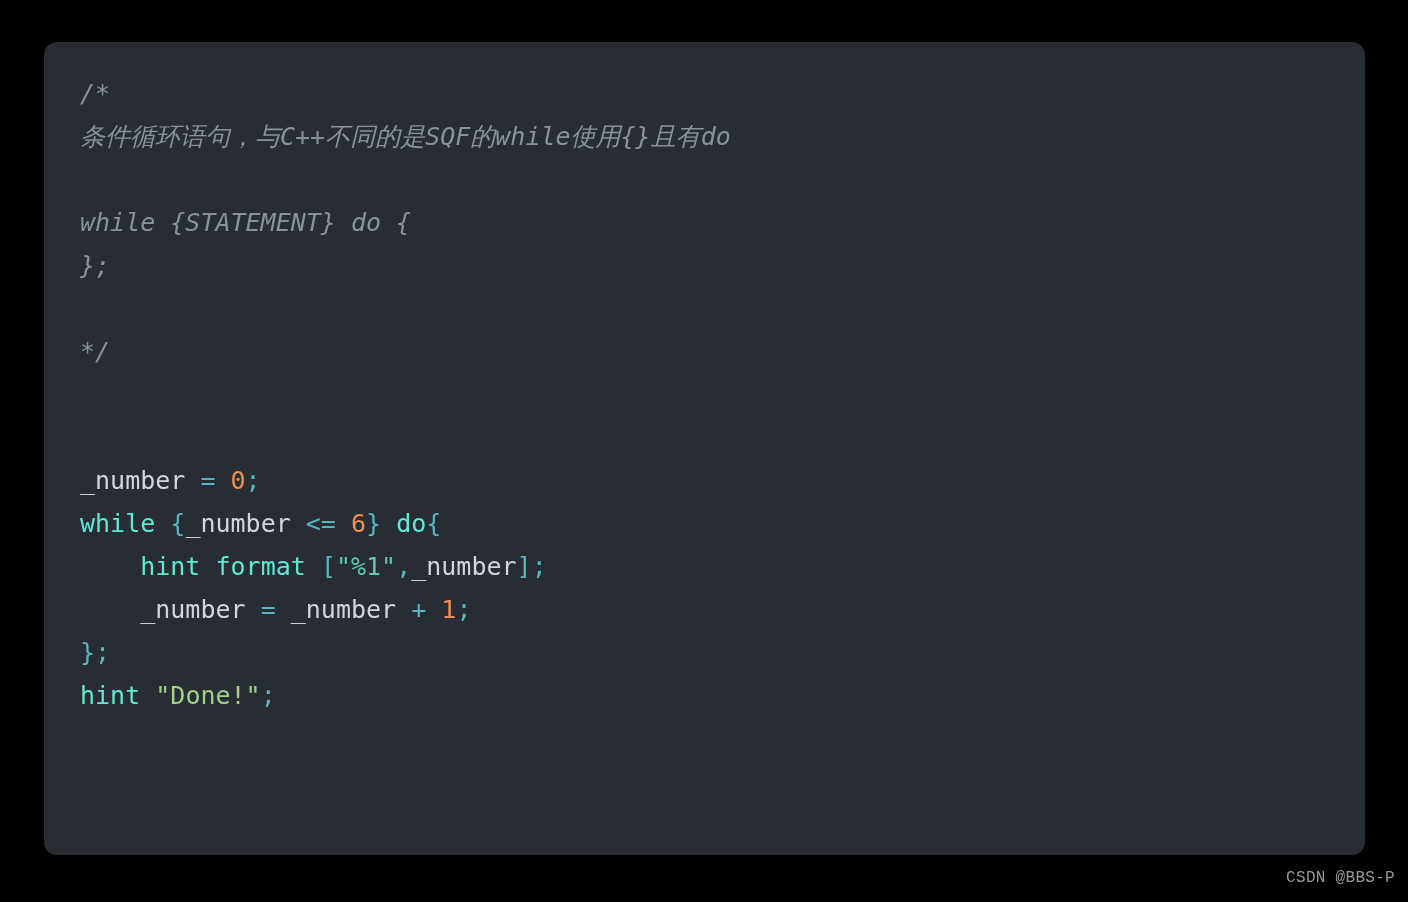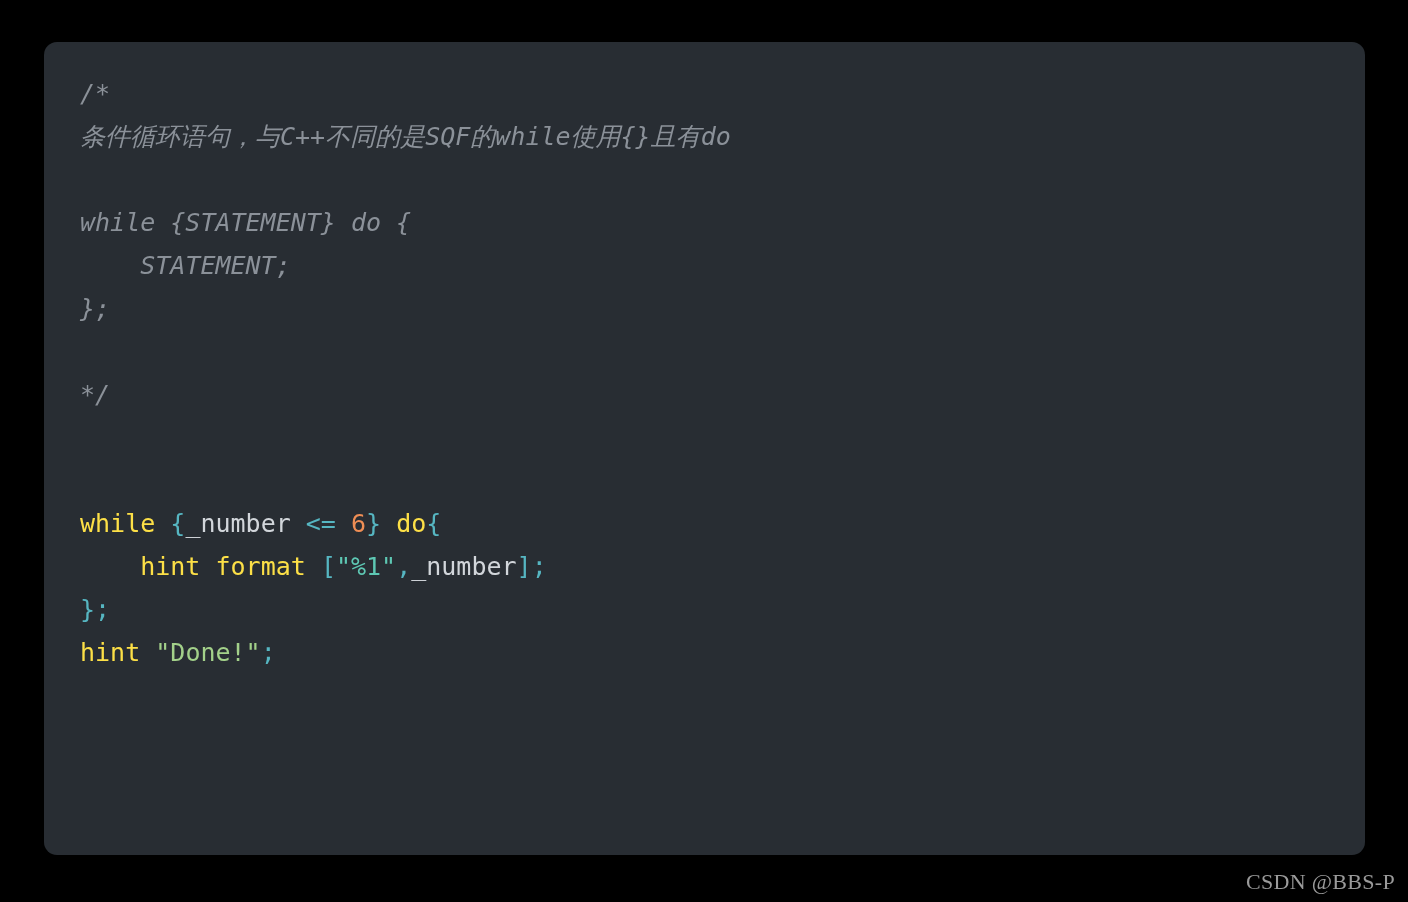--- a/index.html
+++ b/index.html
@@ -46,70 +46,71 @@
 
   .line.blank {
     height: 43px;
   }
 
   .cmt {
     color: #8b9199;
     font-style: italic;
   }
 
-  .kw   { color: #fde047; }
+  .kw   { color: #5eead4; }
   .num  { color: #ef8e55; }
   .op   { color: #56b6c2; }
   .pun  { color: #56b6c2; }
   .var  { color: #d2d6db; }
   .str  { color: #5ec8b4; }
   .str2 { color: #a3d18a; }
 
   #watermark {
     position: absolute;
     left: 0;
     top: 869px;
     width: 1395px;
     text-align: right;
-    font-family: Liberation Serif, serif;
-    font-size: 22px;
+    font-family: Liberation Mono, monospace;
+    font-size: 16px;
     color: #9a9a9a;
     letter-spacing: 0.3px;
   }
 </style>
 </head>
 <body>
 
 <div id="code-card">
   <div id="code-body">
 
     <div class="line"><span class="cmt">/*</span></div>
 
     <div class="line"><span class="cmt">条件循环语句，与C++不同的是SQF的while使用{}且有do</span></div>
 
     <div class="line blank"></div>
 
     <div class="line"><span class="cmt">while {STATEMENT} do {</span></div>
 
-    <div class="line"><span class="cmt">    STATEMENT;</span></div>
 
     <div class="line"><span class="cmt">};</span></div>
 
     <div class="line blank"></div>
 
     <div class="line"><span class="cmt">*/</span></div>
 
     <div class="line blank"></div>
     <div class="line blank"></div>
 
+    <div class="line"><span class="var">_number</span><span class="var"> </span><span class="op">=</span><span class="var"> </span><span class="num">0</span><span class="pun">;</span></div>
 
     <div class="line"><span class="kw">while</span><span class="var"> </span><span class="pun">{</span><span class="var">_number</span><span class="var"> </span><span class="op">&lt;=</span><span class="var"> </span><span class="num">6</span><span class="pun">}</span><span class="var"> </span><span class="kw">do</span><span class="pun">{</span></div>
 
     <div class="line"><span class="var">    </span><span class="kw">hint</span><span class="var"> </span><span class="kw">format</span><span class="var"> </span><span class="pun">[</span><span class="str">"%1"</span><span class="pun">,</span><span class="var">_number</span><span class="pun">]</span><span class="pun">;</span></div>
 
+    <div class="line"><span class="var">    </span><span class="var">_number</span><span class="var"> </span><span class="op">=</span><span class="var"> </span><span class="var">_number</span><span class="var"> </span><span class="op">+</span><span class="var"> </span><span class="num">1</span><span class="pun">;</span></div>
 
     <div class="line"><span class="pun">}</span><span class="pun">;</span></div>
 
     <div class="line"><span class="kw">hint</span><span class="var"> </span><span class="str2">"Done!"</span><span class="pun">;</span></div>
 
   </div>
 </div>
 
 <div id="watermark">CSDN @BBS-P</div>
 

